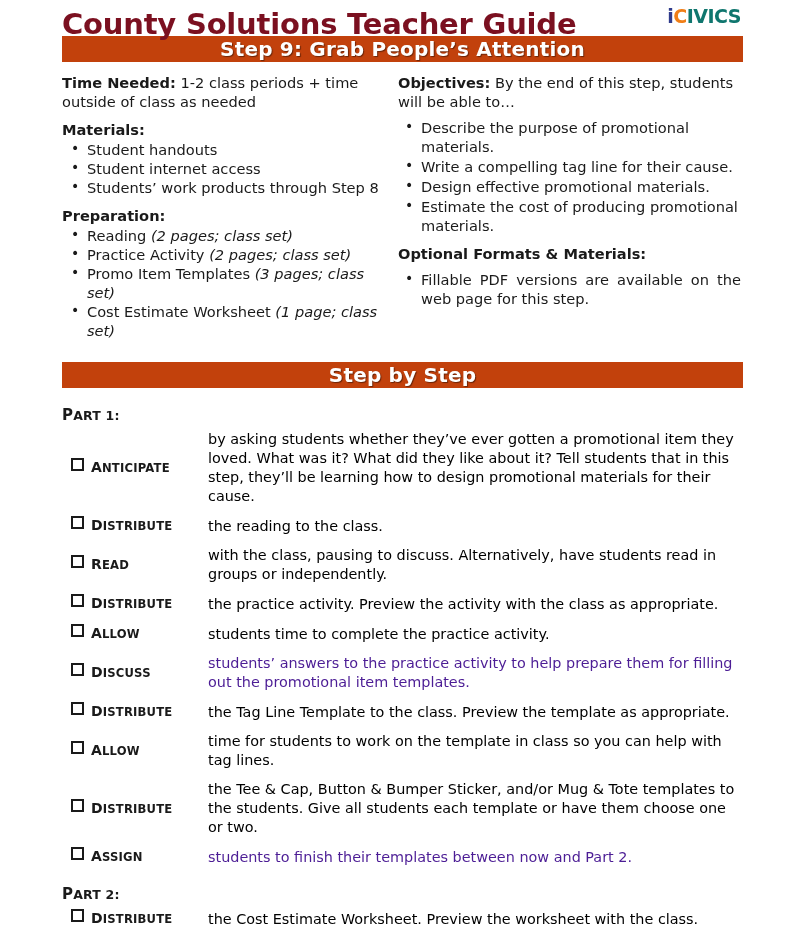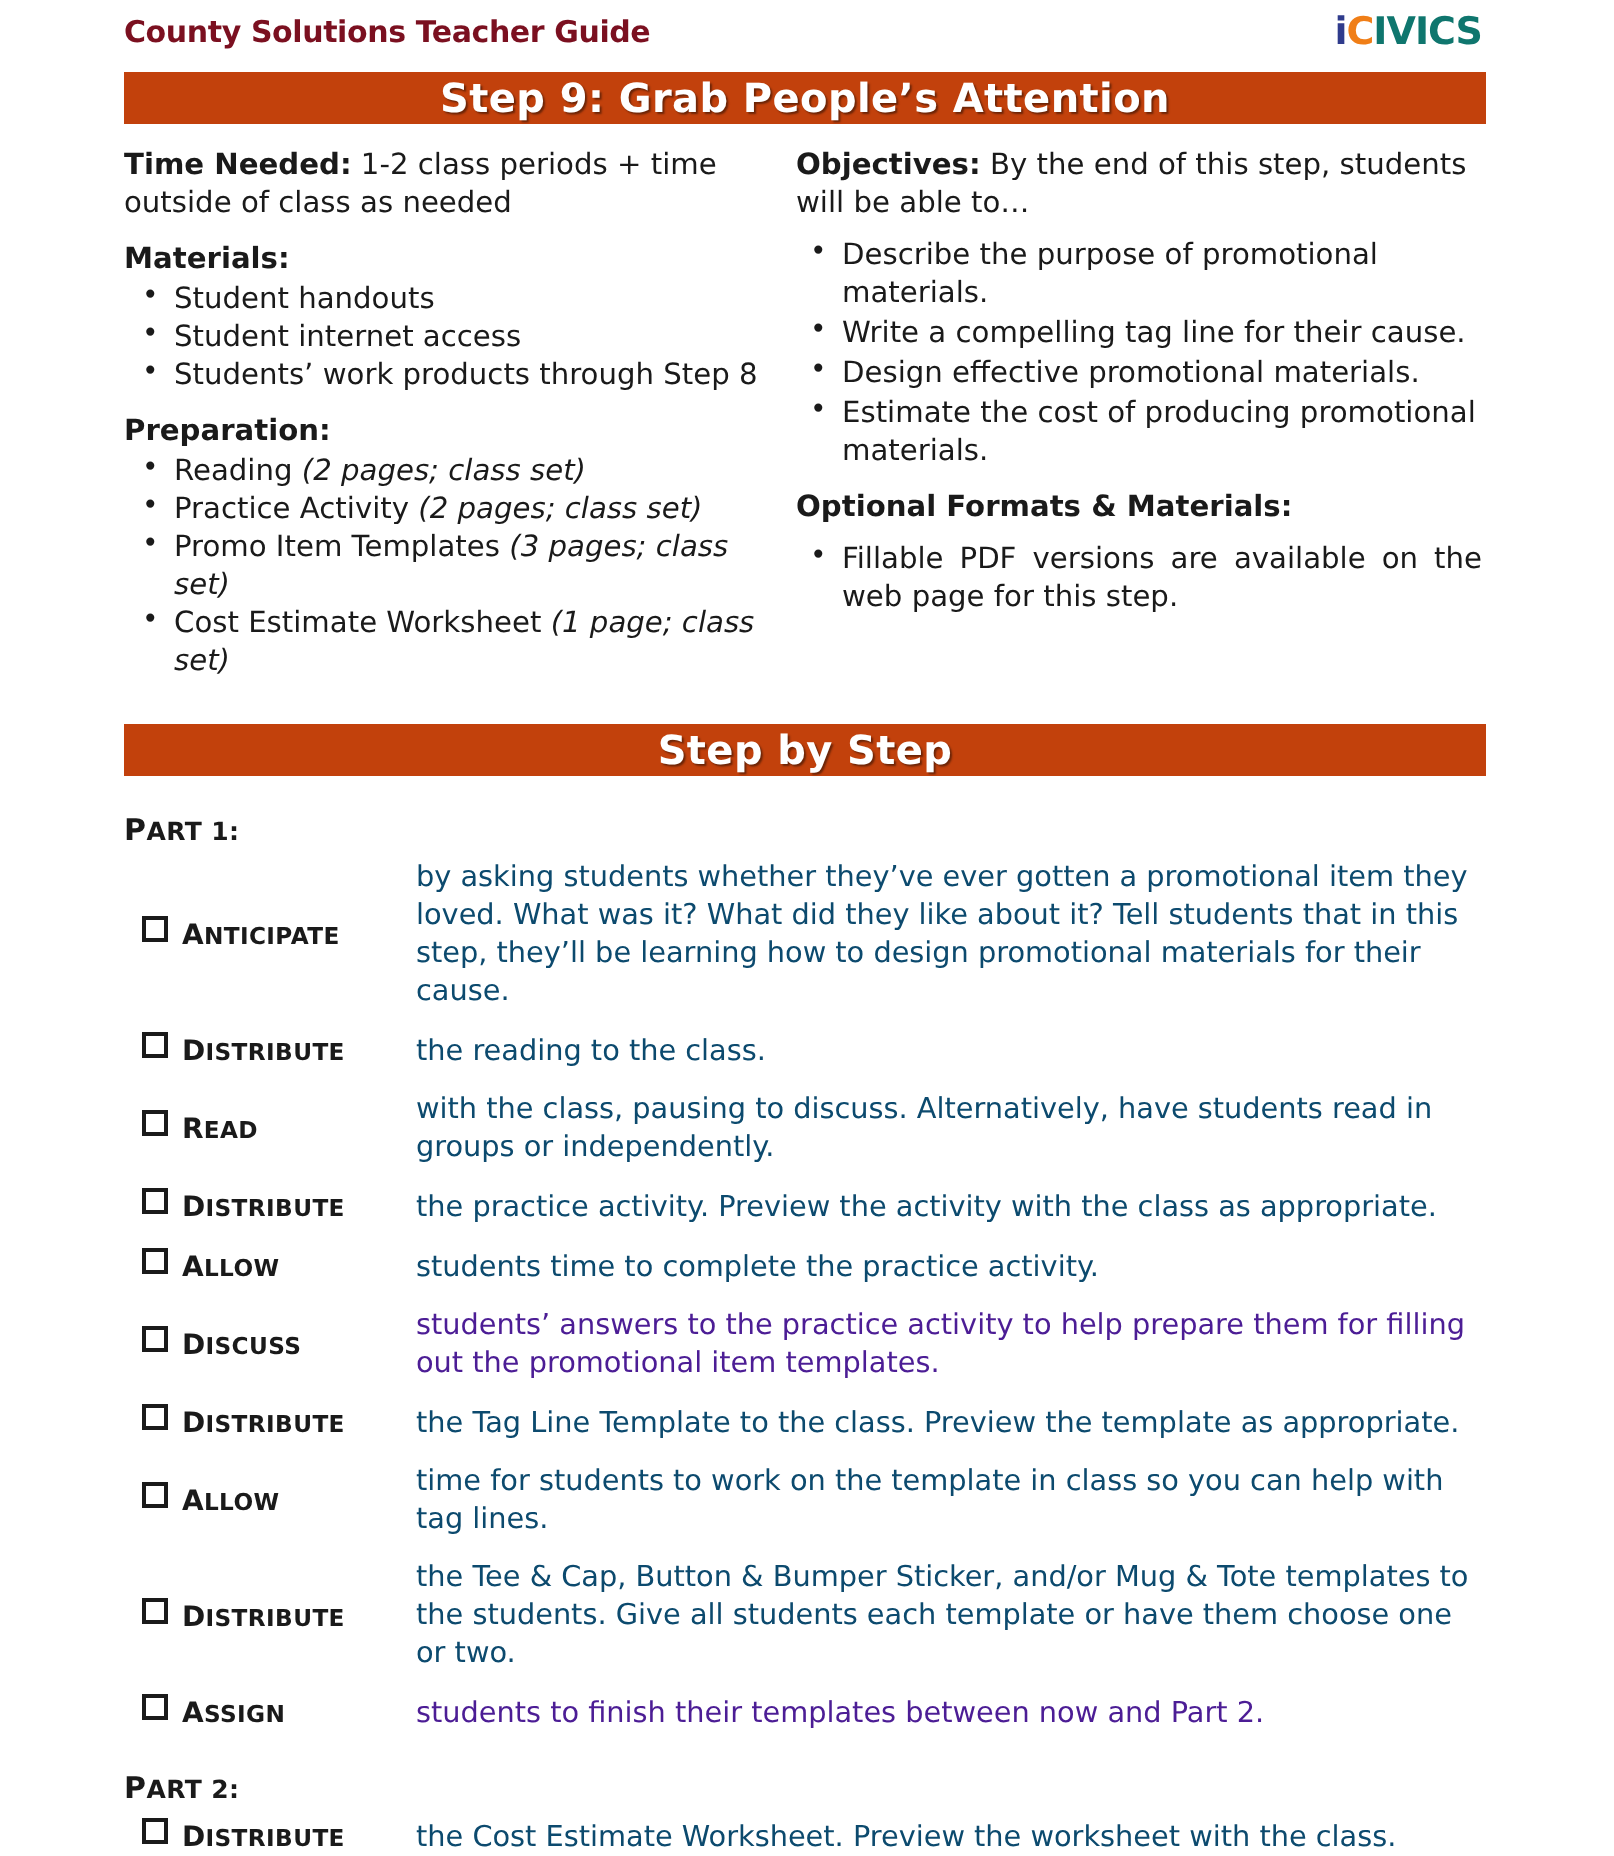--- a/index.html
+++ b/index.html
@@ -25,21 +25,21 @@
 
   
   .header-row {
     position: relative;
     height: 36px;
   }
   .doc-title {
     position: absolute;
     left: 0;
     top: 7px;
-    font-size: 15px;
+    font-size: 29px;
     font-weight: bold;
     color: #7b1020;
     letter-spacing: -0.2px;
     white-space: nowrap;
     font-family: "DejaVu Sans", "Liberation Sans", sans-serif;
   }
   .logo {
     position: absolute;
     right: 2px;
     top: 7px;
@@ -182,21 +182,21 @@
     box-sizing: content-box;
   }
   .step-action .sc {
     font-size: 11.6px;
     letter-spacing: 0.2px;
   }
   .step-text {
     flex: 1 1 auto;
     font-size: 14.4px;
     line-height: 19px;
-    color: #0c4a6e;
+    color: #000000;
   }
   .step-text.muted {
     color: #4c1d95;
   }
 </style>
 </head>
 <body>
 
 <div class="page">
 

